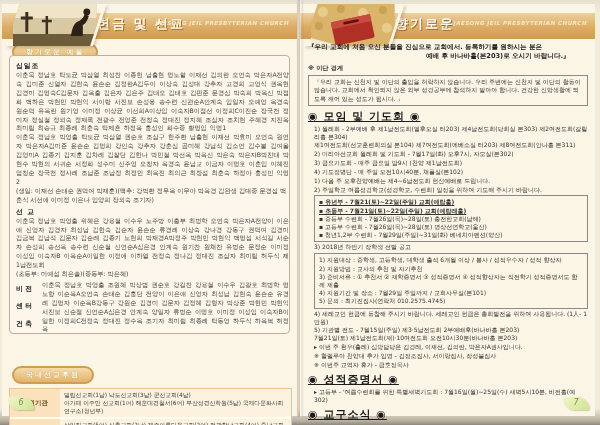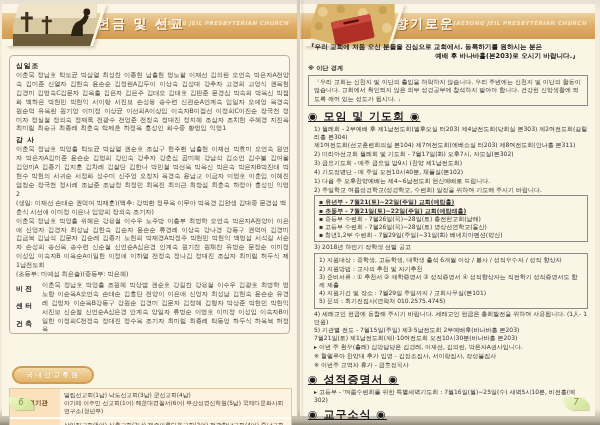--- a/index.html
+++ b/index.html
@@ -66,21 +66,21 @@
     background:linear-gradient(135deg,#eef6c8,#cfe394);
     border-radius:2px 12px 2px 12px;box-shadow:1px 1px 1px rgba(100,110,50,.3);}
   .leaf .num{position:absolute;left:0;right:0;top:1px;text-align:center;
     font-size:8px;font-style:italic;color:#7e8f3a;}
   .leaf.l6{left:6px;}
   .leaf.l7{right:6px;}
 
   
   .rp-body{position:absolute;left:8px;right:7px;top:36px;bottom:14px;font-size:6px;color:#333;}
   .welcome{font-size:6.6px;font-weight:bold;color:#222;line-height:9px;margin-top:3px;}
-  .welcome .l2{padding-left:118px;text-align:center;}
+  .welcome .l2{padding-left:118px;}
   .warn-label{font-size:6.2px;font-weight:bold;margin-top:3px;}
   .warn-box{border:1px solid #8a8a8a;margin-top:2px;padding:2px 5px;
     font-size:6px;line-height:8.4px;color:#333;}
   .rsec-h{font-size:11px;font-weight:bold;color:#1d1d1d;margin-top:3px;letter-spacing:1px;text-decoration:underline;}
   .ritem{font-size:6px;line-height:7.9px;color:#333;margin-top:1px;}
   .prelines{white-space:pre-line;}
   .camp-box{border:1px solid #8a8a8a;margin:2px 0 1px 6px;padding:2px 4px;}
   .camp-box .c{font-size:6px;line-height:8.2px;color:#333;}
   .camp-box .c.hot{font-weight:bold;text-decoration:underline;}
   .sch-box{border:1px solid #8a8a8a;margin:2px 0 1px 6px;padding:2px 4px;}
@@ -102,29 +102,30 @@
         <rect width="84" height="42" fill="#d9c9a2"></rect>
         <rect width="84" height="14" fill="#efe4c8"></rect>
         <rect y="30" width="84" height="12" fill="#6d5c3a"></rect>
         <path d="M14 8 v20 M8 14 h12" stroke="#3c3021" stroke-width="3" fill="none"></path>
         <path d="M34 12 v18 M29 17 h10" stroke="#3c3021" stroke-width="2.5" fill="none"></path>
         <path d="M58 32 q2-12 6-14 q6-2 8-8 l4 2 q-2 7 -6 9 l0 11 z" fill="#2b2115"></path>
         <circle cx="74" cy="8" r="3.4" fill="#2b2115"></circle>
       </svg>
     </div>
 
+    <div class="pill" style="margin-top:39px">향기로운 예물</div>
 
     <div class="offer-box">
       <div class="sec-h">십일조</div>
       <div class="sec-t">이춘묵 정남호 탁도균 박삼열 최성찬 이종현 남출현 명노할 이재선 김의란 오연숙 박은자A전양숙 김미준 신열자 김현숙 윤손순 김정란A김두이 이상숙 김성대 강추자 고경희 고영식 권옥현 김경미 김명숙C김문자 김옥출 김은자 김은주 김태오 김태호 김판준 문경심 박숙희 박옥신 박점화 백하은 박현민 박현익 서이랑 서진보 손성웅 송수련 신관순A안계숙 임일자 오예영 옥경숙 원순덕 유옥란 원기영 이미정 이상균 이선희A이상임 이숙자B이점선 이정희C이진순 장국천 정미자 정실철 정외숙 정재록 전광수 전영준 전청숙 정대진 정지혜 조삼자 조치현 주혜경 지진옥 최미림 최승규 최종례 최춘숙 탁제흔 하정옥 홍성인 화수중 황명임 익명1</div>
 
-      <div class="sec-h">감 사</div>
       <div class="sec-t">이춘묵 정남호 박영출 탁도균 박삼열 권순호 조삼구 한주환 남출현 이재선 박효미 오연숙 원연자 박은자A김미준 윤손순 김명희 강인숙 강추자 강춘심 곰미혜 강남석 김소연 김수불 김여울 김영미A 김종기 김지훈 김차례 김찰단 김한나 박민철 박선옥 박옥신 박은숙 박은자B박진태 박현수 박현의 서귀순 서정화 성수미 신주영 오청자 옥경숙 윤남교 이금자 이명호 이춘임 이혜진 엄청순 장국천 정사례 조남준 조남정 최정민 최옥진 최의근 최창섭 최춘숙 하정아 홍성빈 익명2</div>
       <div class="sec-x">(생일: 이재선 손태순 권덕여 박재훈)(맥추: 강벽환 정무옥 이무아 박옥경 김완생 김대중 문경섭 백춘식 서선애 이미정 이은나 임양희 장외숙 조기자)</div>
 
+      <div class="sec-h">선 교</div>
       <div class="sec-t">이춘묵 정남호 박영출 위혜은 강용철 이수우 노주방 이충부 최병학 오연숙 박은자A전양이 이은애 신영자 김경자 최성남 김한숙 김순자 윤손순 류경례 이상숙 강나경 강동구 권덕여 김경미 김금복 김남석 김문자 김순례 김종기 노현희 박재경A박정주 박현민 박현익 백명섭 서석길 서순자 손성희 송선옥 송수련 신순철 신연순A심은경 안계숙 원기찬 원채찬 유병순 문정순 이미정 이성임 이숙자B 이옥순A이일한 이정애 이하열 전정숙 정나김 정대진 조삼자 최미림 허두식 제1남전도회</div>
       <div class="sec-x">(초등부: 미예섭 최은솔)(중등부: 박은혜)</div>
 
       <div class="vrow">
         <div class="vlabel">비 전
 센 터
 건 축</div>
         <div class="vtext">이춘묵 정남호 박영출 조원혜 박상범 권순호 강길찬 강용철 이수우 김광호 최병학 명노항 이순옥A오연숙 손태순 김홍단 전양이 이은애 신영자 최성남 김현숙 윤손순 유경례 김명자 이순옥B강동구 강원순 김경미 김문자 김정혜 김형자 박상준 박현민 박현익 서진보 신순절 신연순A심은경 안계숙 양일자 류병순 이명호 이미정 이성임 이숙자B이일한 이정희C전정숙 정대진 정수옥 조기자 최미림 최종례 탁동영 하두식 하옥복 허정옥</div>
       </div>
 

